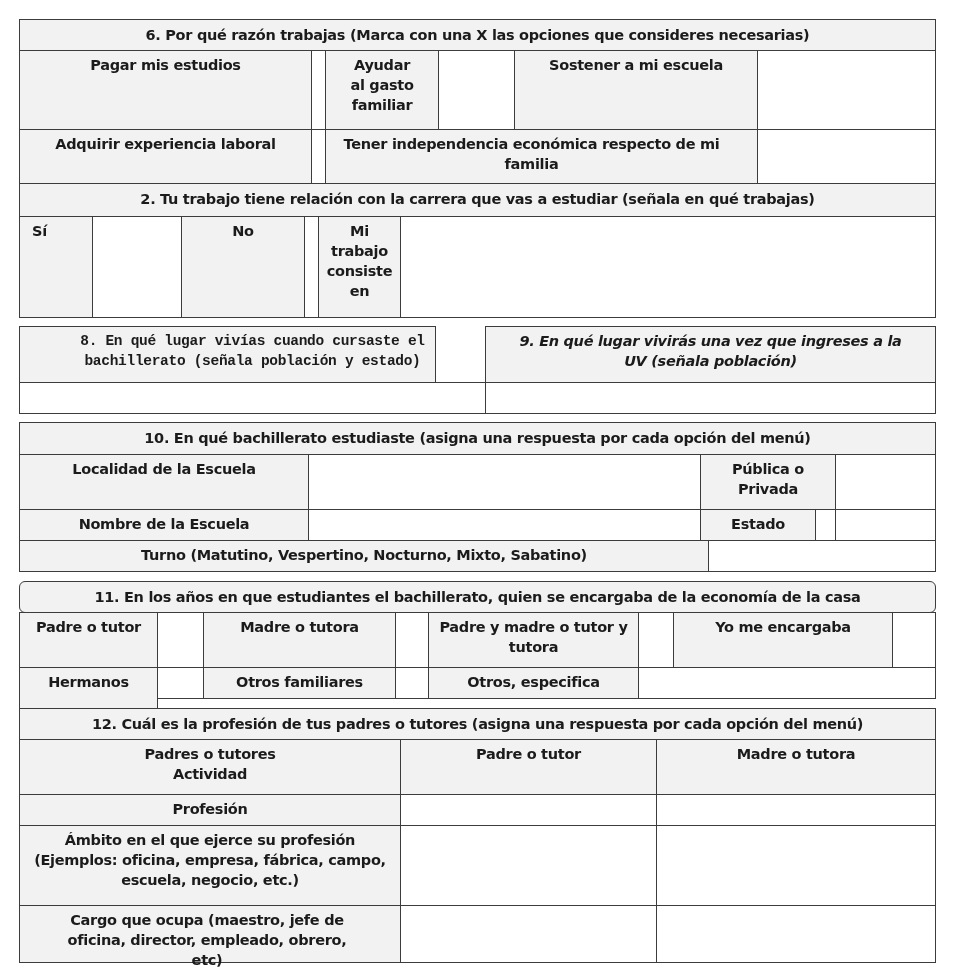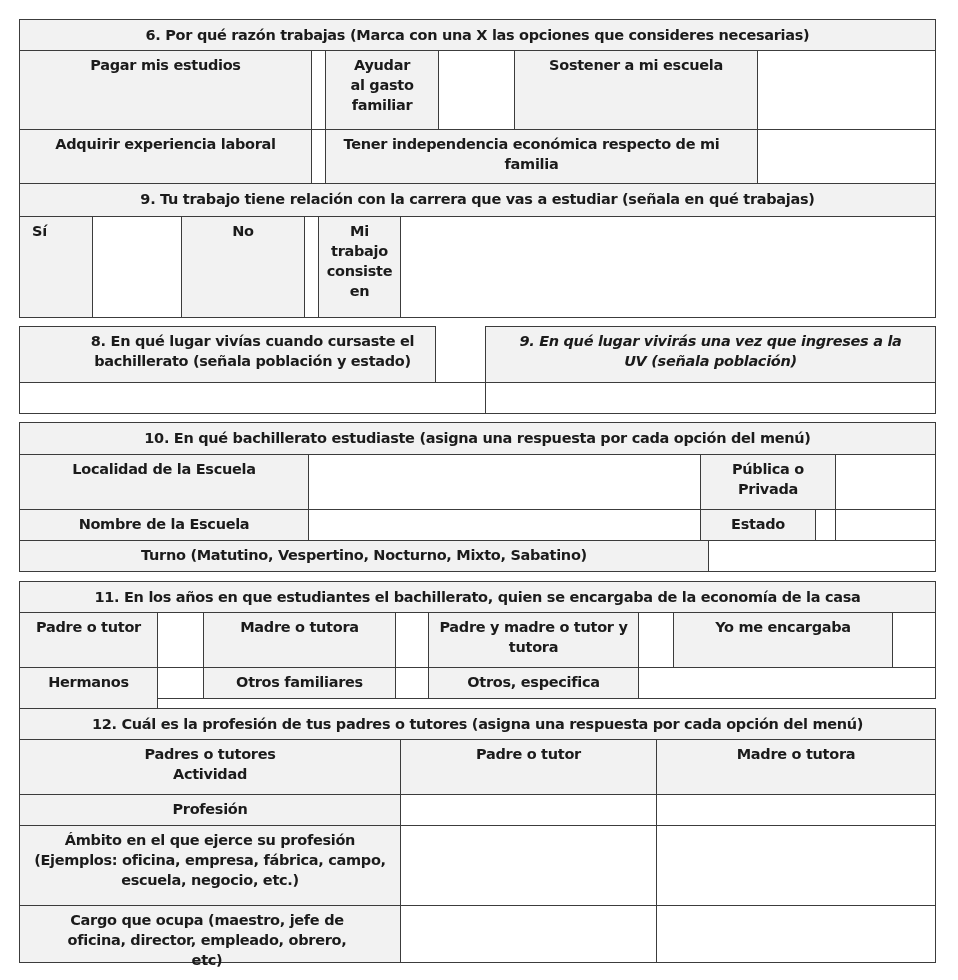--- a/index.html
+++ b/index.html
@@ -22,46 +22,46 @@
 <div class="c g" style="left:325px;top:50px;width:114px;height:80px;padding-left:22px;padding-right:22px;">Ayudar al gasto familiar</div>
 <div class="c w" style="left:438px;top:50px;width:77px;height:80px;"></div>
 <div class="c g" style="left:514px;top:50px;width:244px;height:80px;">Sostener a mi escuela</div>
 <div class="c w" style="left:757px;top:50px;width:179px;height:80px;"></div>
 
 <div class="c g" style="left:19px;top:129px;width:293px;height:55px;">Adquirir experiencia laboral</div>
 <div class="c w" style="left:311px;top:129px;width:15px;height:55px;"></div>
 <div class="c g" style="left:325px;top:129px;width:433px;height:55px;padding-right:20px;">Tener independencia económica respecto de mi familia</div>
 <div class="c w" style="left:757px;top:129px;width:179px;height:55px;"></div>
 
-<div class="c g hdr" style="left:19px;top:183px;width:917px;height:34px;">9. Tu trabajo tiene relación con la carrera que vas a estudiar (señala en qué trabajas)</div>
+<div class="c g hdr" style="left:19px;top:183px;width:917px;height:34px;">2. Tu trabajo tiene relación con la carrera que vas a estudiar (señala en qué trabajas)</div>
 <div class="c g left" style="left:19px;top:216px;width:74px;height:102px;">Sí</div>
 <div class="c w" style="left:92px;top:216px;width:90px;height:102px;"></div>
 <div class="c g" style="left:181px;top:216px;width:124px;height:102px;">No</div>
 <div class="c w" style="left:304px;top:216px;width:15px;height:102px;"></div>
 <div class="c g" style="left:318px;top:216px;width:83px;height:102px;padding-left:6px;padding-right:6px;">Mi trabajo consiste en</div>
 <div class="c w" style="left:400px;top:216px;width:536px;height:102px;"></div>
 
-<div class="c g" style="left:19px;top:326px;width:417px;height:57px;padding-left:50px;">8. En qué lugar vivías cuando cursaste el bachillerato (señala población y estado)</div>
+<div class="c g" style="left:19px;top:326px;width:417px;height:57px;padding-left:50px;font-family:Liberation Mono, monospace;">8. En qué lugar vivías cuando cursaste el bachillerato (señala población y estado)</div>
 <div class="c g" style="left:485px;top:326px;width:451px;height:57px;padding-left:20px;padding-right:20px;font-style:italic;">9. En qué lugar vivirás una vez que ingreses a la UV (señala población)</div>
 <div class="c w" style="left:19px;top:382px;width:467px;height:32px;"></div>
 <div class="c w" style="left:485px;top:382px;width:451px;height:32px;"></div>
 
 <div class="c g hdr" style="left:19px;top:422px;width:917px;height:33px;">10. En qué bachillerato estudiaste (asigna una respuesta por cada opción del menú)</div>
 <div class="c g" style="left:19px;top:454px;width:290px;height:56px;">Localidad de la Escuela</div>
 <div class="c w" style="left:308px;top:454px;width:393px;height:56px;"></div>
 <div class="c g" style="left:700px;top:454px;width:136px;height:56px;padding-left:30px;padding-right:30px;">Pública o Privada</div>
 <div class="c w" style="left:835px;top:454px;width:101px;height:56px;"></div>
 <div class="c g" style="left:19px;top:509px;width:290px;height:32px;">Nombre de la Escuela</div>
 <div class="c w" style="left:308px;top:509px;width:393px;height:32px;"></div>
 <div class="c g" style="left:700px;top:509px;width:116px;height:32px;">Estado</div>
 <div class="c w" style="left:835px;top:509px;width:101px;height:32px;"></div>
 <div class="c g" style="left:19px;top:540px;width:690px;height:32px;">Turno (Matutino, Vespertino, Nocturno, Mixto, Sabatino)</div>
 <div class="c w" style="left:708px;top:540px;width:228px;height:32px;"></div>
 
-<div class="c g hdr" style="left:19px;top:581px;width:917px;height:32px;">11. En los años en que estudiantes el bachillerato, quien se encargaba de la economía de la casa</div>
+<div class="c g hdr" style="left:19px;top:581px;width:917px;height:32px;border-radius:6px;">11. En los años en que estudiantes el bachillerato, quien se encargaba de la economía de la casa</div>
 <div class="c g" style="left:19px;top:612px;width:139px;height:56px;">Padre o tutor</div>
 <div class="c w" style="left:157px;top:612px;width:47px;height:56px;"></div>
 <div class="c g" style="left:203px;top:612px;width:193px;height:56px;">Madre o tutora</div>
 <div class="c w" style="left:395px;top:612px;width:34px;height:56px;"></div>
 <div class="c g" style="left:428px;top:612px;width:211px;height:56px;padding-left:8px;padding-right:8px;">Padre y madre o tutor y tutora</div>
 <div class="c w" style="left:638px;top:612px;width:36px;height:56px;"></div>
 <div class="c g" style="left:673px;top:612px;width:220px;height:56px;">Yo me encargaba</div>
 <div class="c w" style="left:892px;top:612px;width:44px;height:56px;"></div>
 
 <div class="c g" style="left:19px;top:667px;width:139px;height:44px;">Hermanos</div>

